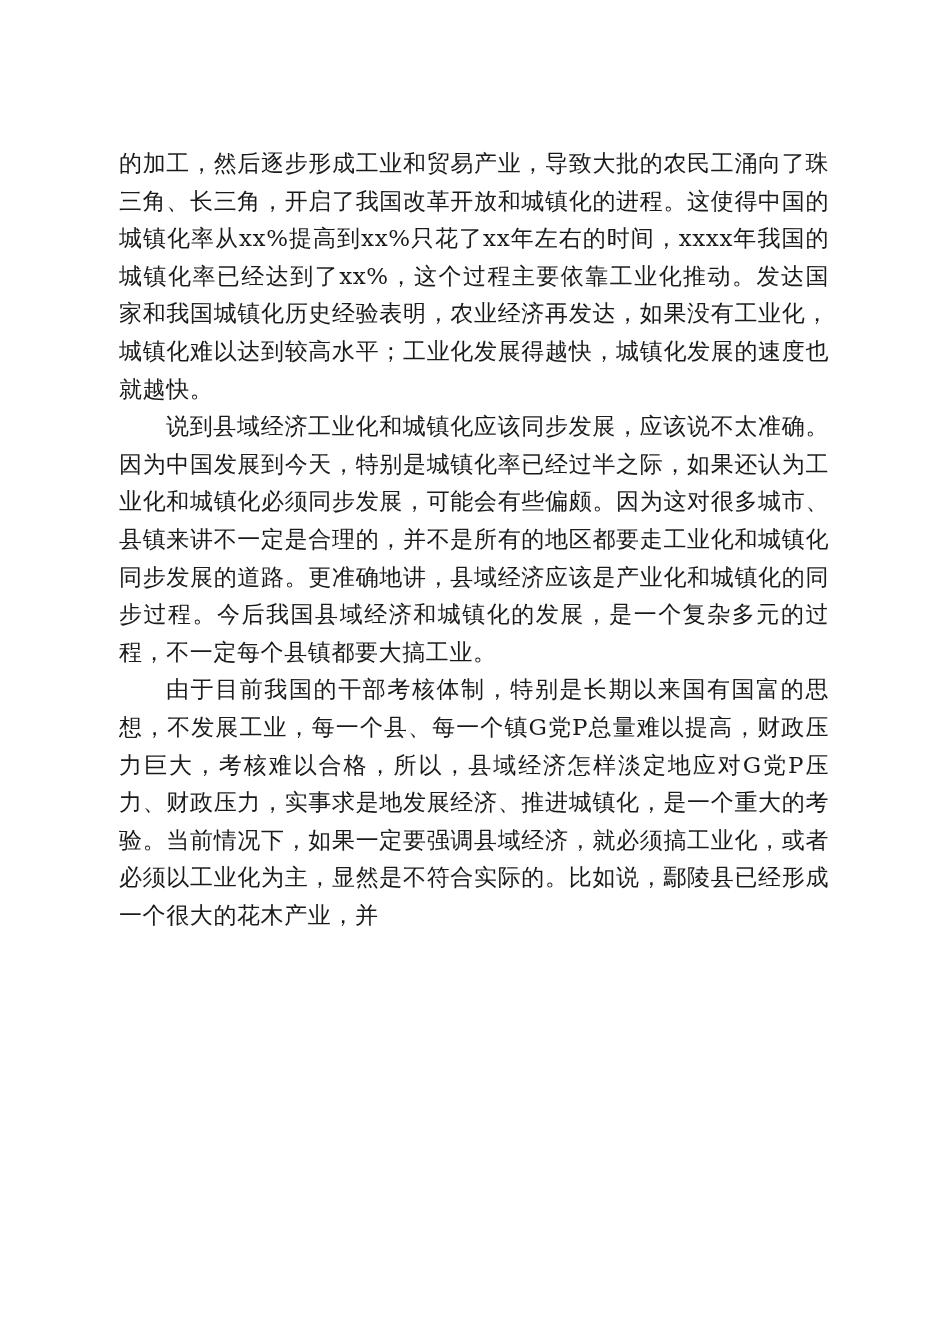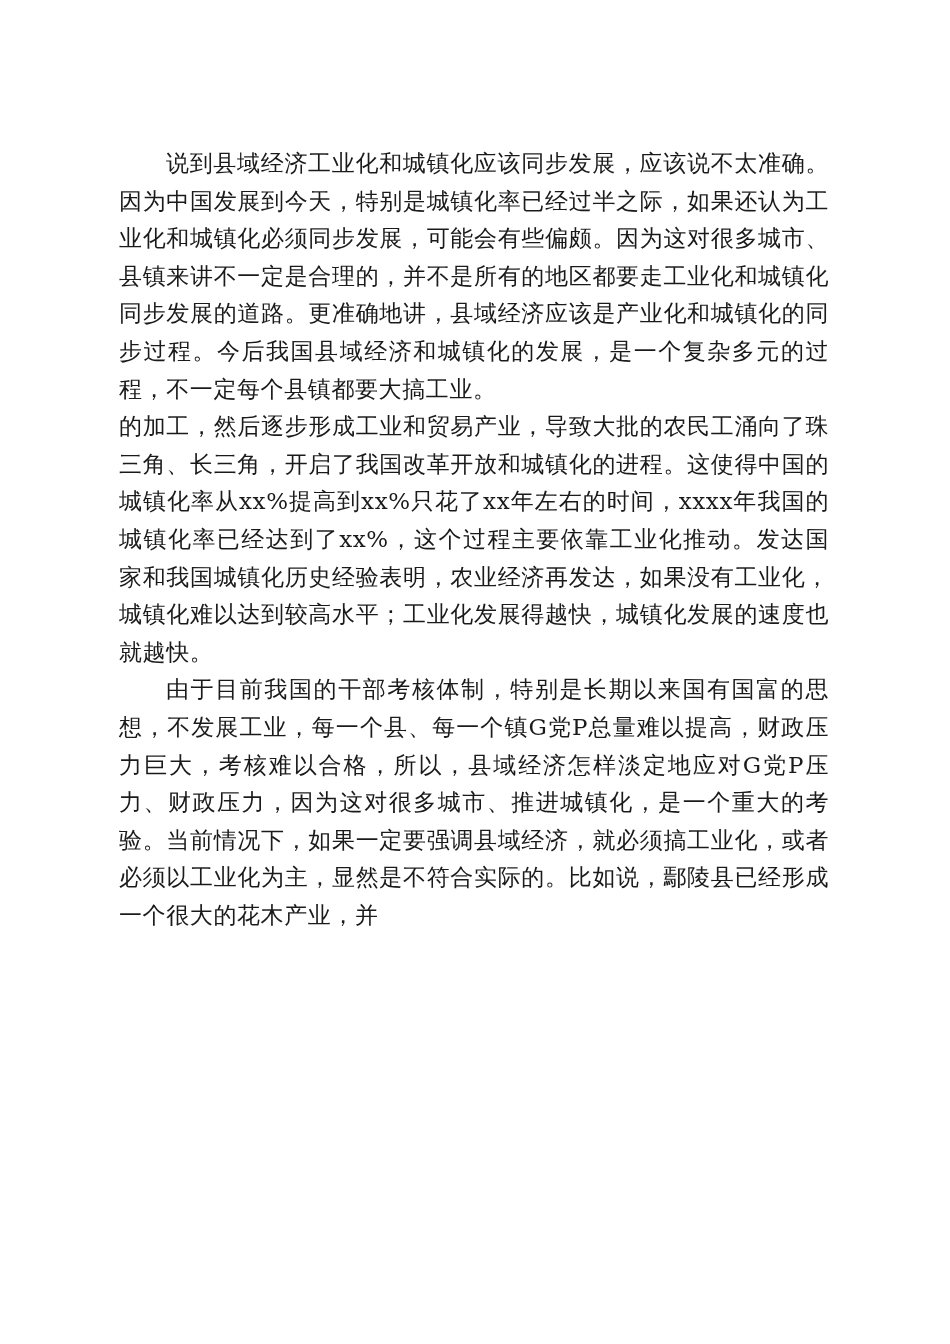--- a/index.html
+++ b/index.html
@@ -19,16 +19,16 @@
     margin: 0;
     text-align: justify;
     text-align-last: left;
   }
   .para.indent { text-indent: 47px; }
 </style>
 </head>
 <body>
 
 <div class="page">
+  <p class="para">的加工，然后逐步形成工业和贸易产业，导致大批的农民工涌向了珠三角、长三角，开启了我国改革开放和城镇化的进程。这使得中国的城镇化率从xx%提高到xx%只花了xx年左右的时间，xxxx年我国的城镇化率已经达到了xx%，这个过程主要依靠工业化推动。发达国家和我国城镇化历史经验表明，农业经济再发达，如果没有工业化，城镇化难以达到较高水平；工业化发展得越快，城镇化发展的速度也就越快。</p>
   <p class="para indent">说到县域经济工业化和城镇化应该同步发展，应该说不太准确。因为中国发展到今天，特别是城镇化率已经过半之际，如果还认为工业化和城镇化必须同步发展，可能会有些偏颇。因为这对很多城市、县镇来讲不一定是合理的，并不是所有的地区都要走工业化和城镇化同步发展的道路。更准确地讲，县域经济应该是产业化和城镇化的同步过程。今后我国县域经济和城镇化的发展，是一个复杂多元的过程，不一定每个县镇都要大搞工业。</p>
-  <p class="para">的加工，然后逐步形成工业和贸易产业，导致大批的农民工涌向了珠三角、长三角，开启了我国改革开放和城镇化的进程。这使得中国的城镇化率从xx%提高到xx%只花了xx年左右的时间，xxxx年我国的城镇化率已经达到了xx%，这个过程主要依靠工业化推动。发达国家和我国城镇化历史经验表明，农业经济再发达，如果没有工业化，城镇化难以达到较高水平；工业化发展得越快，城镇化发展的速度也就越快。</p>
-  <p class="para indent">由于目前我国的干部考核体制，特别是长期以来国有国富的思想，不发展工业，每一个县、每一个镇G党P总量难以提高，财政压力巨大，考核难以合格，所以，县域经济怎样淡定地应对G党P压力、财政压力，因为这对很多城市、推进城镇化，是一个重大的考验。当前情况下，如果一定要强调县域经济，就必须搞工业化，或者必须以工业化为主，显然是不符合实际的。比如说，鄢陵县已经形成一个很大的花木产业，并</p>
+  <p class="para indent">由于目前我国的干部考核体制，特别是长期以来国有国富的思想，不发展工业，每一个县、每一个镇G党P总量难以提高，财政压力巨大，考核难以合格，所以，县域经济怎样淡定地应对G党P压力、财政压力，实事求是地发展经济、推进城镇化，是一个重大的考验。当前情况下，如果一定要强调县域经济，就必须搞工业化，或者必须以工业化为主，显然是不符合实际的。比如说，鄢陵县已经形成一个很大的花木产业，并</p>
 </div>
 
 </body></html>

